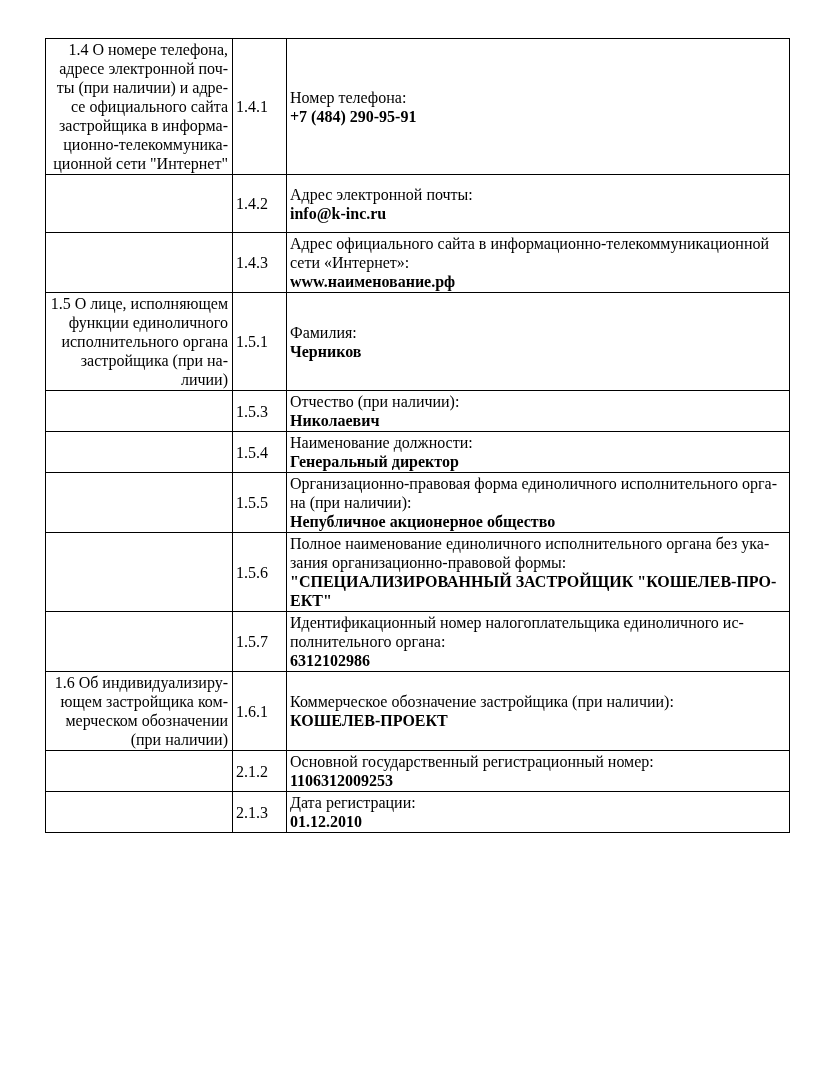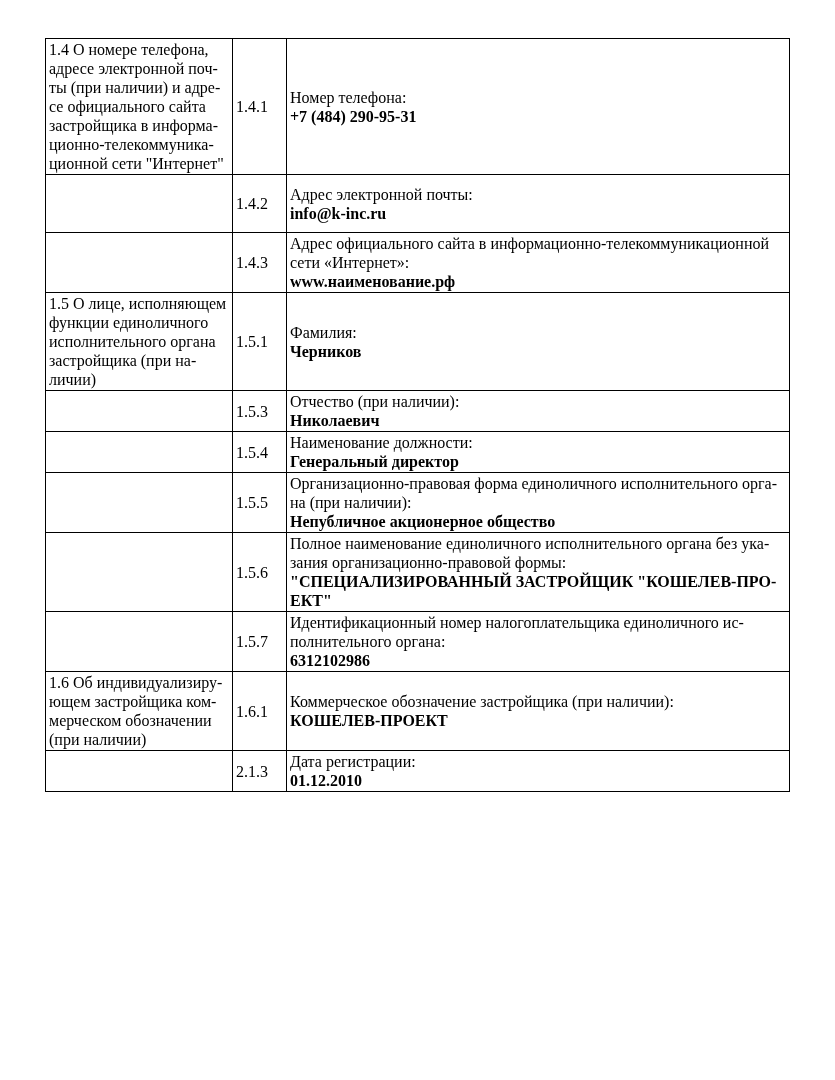--- a/index.html
+++ b/index.html
@@ -28,20 +28,21 @@
   table.doc-table td {
     border: 1px solid #000000;
     padding: 1px 4px 1px 3px;
     vertical-align: middle;
     overflow: hidden;
   }
   td.group-cell {
     vertical-align: top;
     white-space: pre-line;
     padding-top: 2px;
+    text-align: right;
   }
   td.num-cell {
     vertical-align: middle;
     margin-left: 10px;
   }
   td.field-cell {
     vertical-align: middle;
     margin-left: 27px;
   }
   .field-label {
@@ -70,21 +71,21 @@
       <td class="group-cell">1.4 О номере телефона,
 адресе электронной поч-
 ты (при наличии) и адре-
 се официального сайта
 застройщика в информа-
 ционно-телекоммуника-
 ционной сети "Интернет"</td>
       <td class="num-cell">1.4.1</td>
       <td class="field-cell">
         <div class="field-label">Номер телефона:</div>
-        <div class="field-value">+7 (484) 290-95-31</div>
+        <div class="field-value">+7 (484) 290-95-91</div>
       </td>
     </tr>
 
     <tr style="height:58px">
       <td class="group-cell"></td>
       <td class="num-cell">1.4.2</td>
       <td class="field-cell">
         <div class="field-label">Адрес электронной почты:</div>
         <div class="field-value">info@k-inc.ru</div>
       </td>
@@ -170,20 +171,28 @@
 (при наличии)</td>
       <td class="num-cell">1.6.1</td>
       <td class="field-cell">
         <div class="field-label">Коммерческое обозначение застройщика (при наличии):</div>
         <div class="field-value">КОШЕЛЕВ-ПРОЕКТ</div>
       </td>
     </tr>
 
 
 
+    <tr style="height:39px">
+      <td class="group-cell"></td>
+      <td class="num-cell">2.1.2</td>
+      <td class="field-cell">
+        <div class="field-label">Основной государственный регистрационный номер:</div>
+        <div class="field-value">1106312009253</div>
+      </td>
+    </tr>
 
     <tr style="height:40px">
       <td class="group-cell"></td>
       <td class="num-cell">2.1.3</td>
       <td class="field-cell">
         <div class="field-label">Дата регистрации:</div>
         <div class="field-value">01.12.2010</div>
       </td>
     </tr>
 

